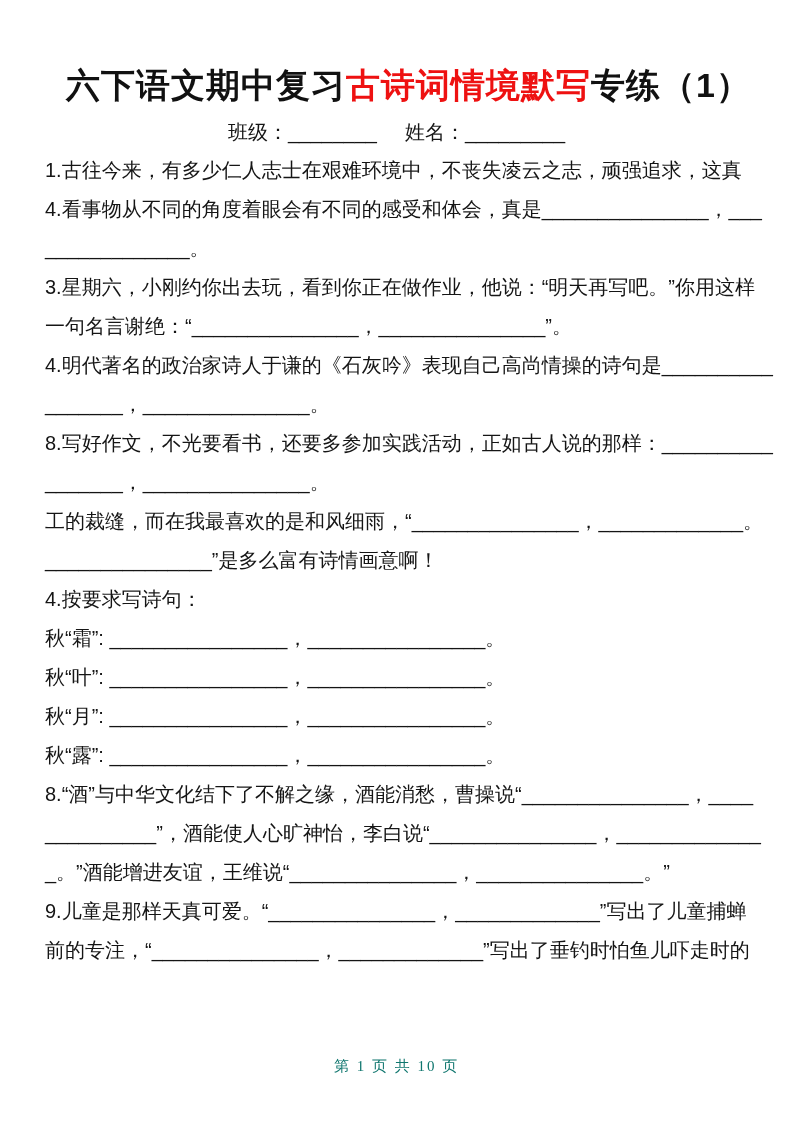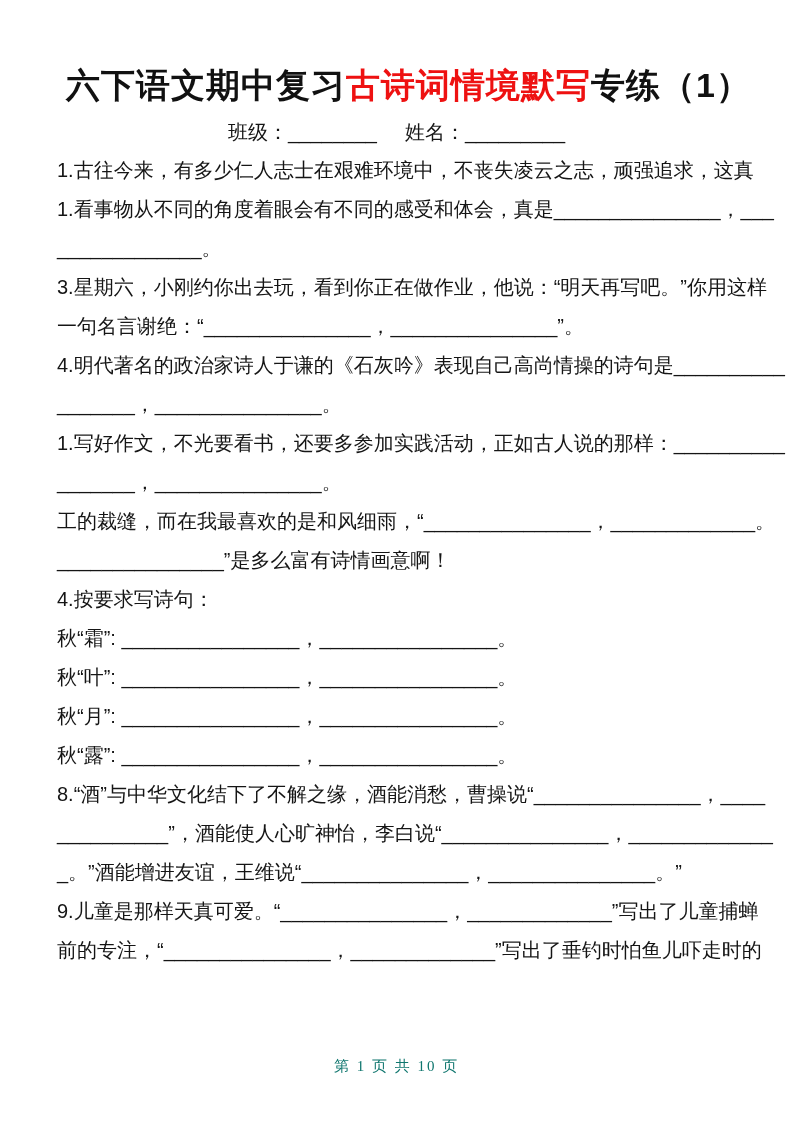--- a/index.html
+++ b/index.html
@@ -56,21 +56,20 @@
     left: 45px;
     right: 30px;
   }
   .line {
     font-size: 20px;
     font-weight: 500;
     line-height: 39px;
     height: 39px;
     white-space: nowrap;
     overflow: visible;
-    margin-left: 12px;
   }
   .footer {
     position: absolute;
     top: 1057px;
     left: 0;
     width: 100%;
     text-align: center;
     font-family: "Liberation Serif", "DejaVu Serif", serif;
     font-size: 15px;
     color: #0f766e;
@@ -81,27 +80,27 @@
 <body>
 
 <div class="page">
 
   <h1 class="title"><span>六下语文期中复习</span><span class="hl">古诗词情境默写</span><span>专练（1）</span></h1>
 
   <div class="header-row"><span>班级：</span><span class="blank">________</span><span class="name-label">姓名：</span><span class="blank">_________</span></div>
 
   <div class="body-lines">
     <div class="line">1.古往今来，有多少仁人志士在艰难环境中，不丧失凌云之志，顽强追求，这真</div>
-    <div class="line">1.看事物从不同的角度着眼会有不同的感受和体会，真是_______________，___</div>
+    <div class="line">4.看事物从不同的角度着眼会有不同的感受和体会，真是_______________，___</div>
     <div class="line">_____________。</div>
     <div class="line">3.星期六，小刚约你出去玩，看到你正在做作业，他说：“明天再写吧。”你用这样</div>
     <div class="line">一句名言谢绝：“_______________，_______________”。</div>
     <div class="line">4.明代著名的政治家诗人于谦的《石灰吟》表现自己高尚情操的诗句是__________</div>
     <div class="line">_______，_______________。</div>
-    <div class="line">1.写好作文，不光要看书，还要多参加实践活动，正如古人说的那样：__________</div>
+    <div class="line">8.写好作文，不光要看书，还要多参加实践活动，正如古人说的那样：__________</div>
     <div class="line">_______，_______________。</div>
     <div class="line">工的裁缝，而在我最喜欢的是和风细雨，“_______________，_____________。</div>
     <div class="line">_______________”是多么富有诗情画意啊！</div>
     <div class="line">4.按要求写诗句：</div>
     <div class="line">秋“霜”: ________________，________________。</div>
     <div class="line">秋“叶”: ________________，________________。</div>
     <div class="line">秋“月”: ________________，________________。</div>
     <div class="line">秋“露”: ________________，________________。</div>
     <div class="line">8.“酒”与中华文化结下了不解之缘，酒能消愁，曹操说“_______________，____</div>
     <div class="line">__________”，酒能使人心旷神怡，李白说“_______________，_____________</div>

